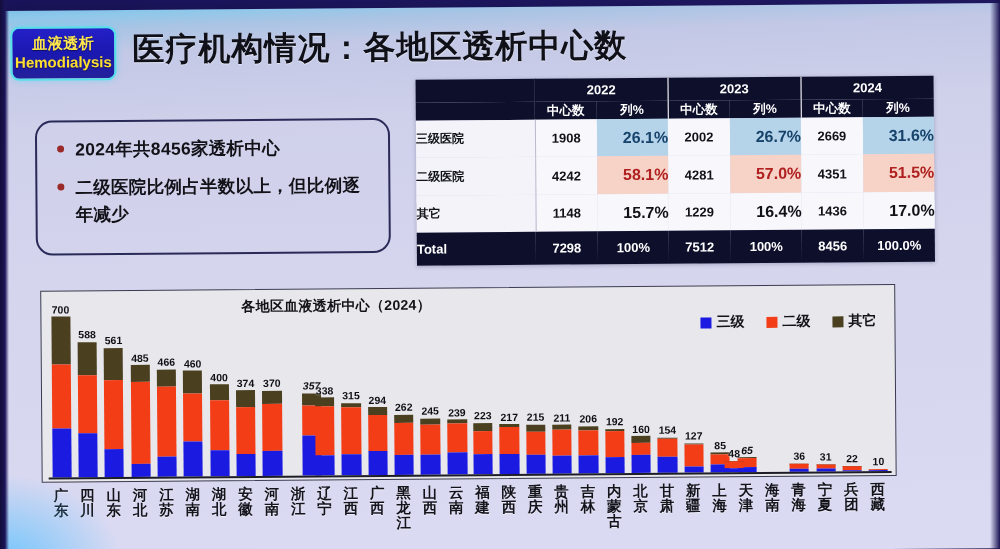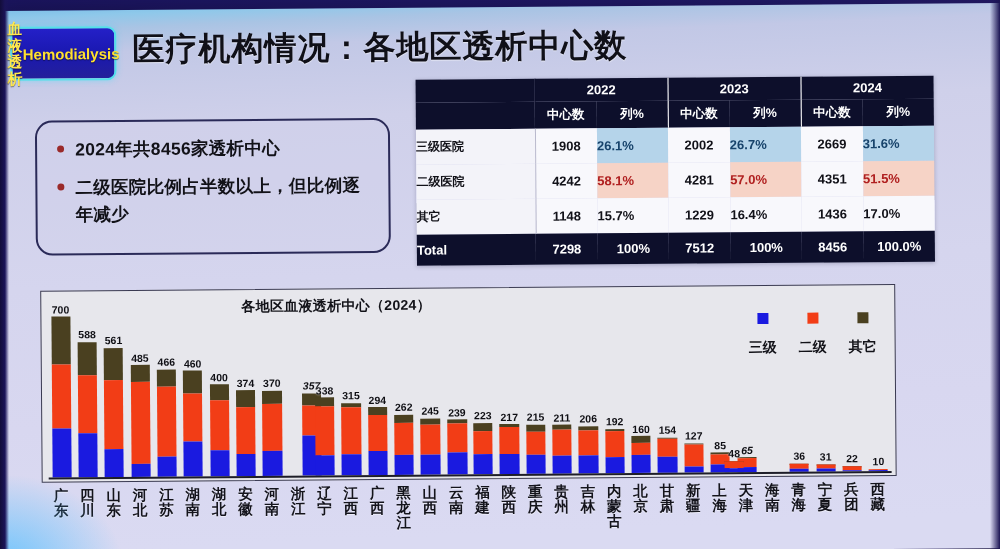--- a/index.html
+++ b/index.html
@@ -50,21 +50,21 @@
     pointer-events: none;
   }
 
   
   #logo {
     position: absolute; left: 14px; top: 16px;
     width: 106px; height: 54px;
     border-radius: 9px;
     background: linear-gradient(180deg, #2420c8 0%, #1a18b0 50%, #24209a 100%);
     border: 2px solid #53e0ea;
-    display: flex; flex-direction: row;
+    display: flex; flex-direction: column;
     align-items: center; justify-content: center;
     box-shadow: 0 0 6px rgba(60,220,255,0.45);
   }
   #logo .cn {
     color: #ffe84d; font-size: 15px; font-weight: bold;
     letter-spacing: 0.5px; line-height: 1.1;
     text-shadow: 0 1px 1px rgba(0,0,0,0.5);
   }
   #logo .en {
     color: #ffe030; font-size: 15px; font-weight: bold;
@@ -113,38 +113,38 @@
   .thead-cell {
     background: #0d0f2b; color: #ffffff;
     font-weight: bold; text-align: center;
     font-size: 13px; height: 23px;
     border-left: 1px solid #0d0f2b;
   }
   .thead-blank { background: #0d0f2b; }
   .sub-cell {
     background: #0d0f2b; color: #ffffff;
     font-weight: bold; text-align: center;
-    font-size: 12.5px; height: 27px;
+    font-size: 12.5px; height: 18px;
   }
   .yr-sep { border-left: 1.5px solid #ffffff; }
   .rowlabel {
     background: #f3f3f9; color: #111118;
     font-weight: bold; font-size: 12px;
     padding-left: 10px; height: 32px;
     width: 112px;
     border-right: 1.5px solid #b9b9cd;
   }
   .numcell {
     background: #f8f8fc; color: #111118;
     font-weight: bold; text-align: center;
     height: 32px; width: 58px; font-size: 13px;
   }
   .pctcell {
-    text-align: left; font-weight: bold;
-    height: 32px; width: 67px; font-size: 13px;
+    text-align: right; font-weight: bold;
+    height: 32px; width: 67px; font-size: 16px;
     color: #111118;
     background: #f8f8fc;
   }
   .pct-blue { background: #b5d4ea; color: #17436b; }
   .pct-red  { background: #f6d3c6; color: #b02020; }
   .totalrow td {
     background: #0d0f2b; color: #ffffff;
     font-weight: bold; height: 28px;
     text-align: center; font-size: 13px;
   }
@@ -163,21 +163,21 @@
   }
   #chart-title {
     position: absolute; left: 200px; top: 8px;
     font-size: 14px; font-weight: bold; color: #121218;
     letter-spacing: 0.3px; white-space: nowrap;
   }
   #legend {
     position: absolute; right: 18px; top: 27px;
     display: flex; gap: 22px; align-items: center;
   }
-  .lg { display: flex; align-items: center; gap: 15px; flex-direction: column; }
+  .lg { display: flex; align-items: center; gap: 5px; }
   .lg-sw { width: 11px; height: 11px; }
   .lg-tx { font-size: 14px; font-weight: bold; color: #121218; }
 
   #plot {
     position: absolute; left: 6px; bottom: 4px;
     width: 843px; height: 183px;
   }
   .bar-col {
     position: absolute; bottom: 0;
     display: flex; flex-direction: column; justify-content: flex-end;

